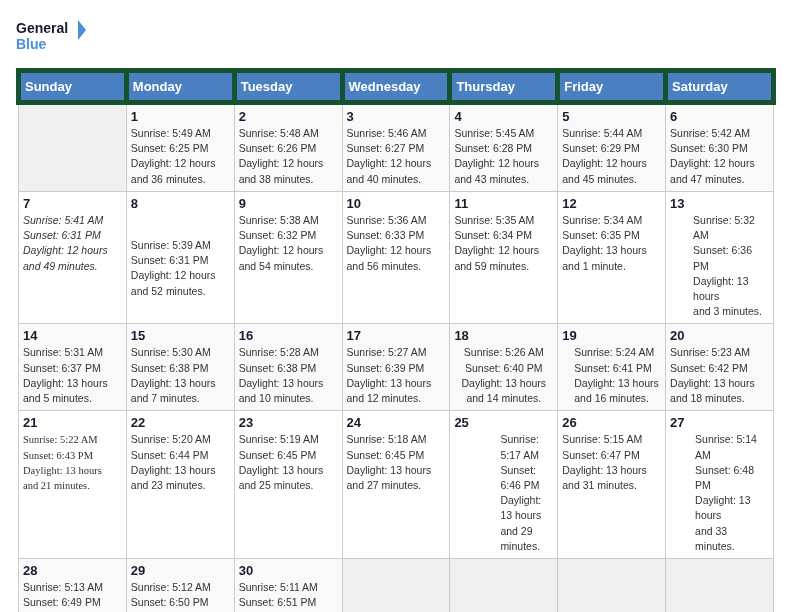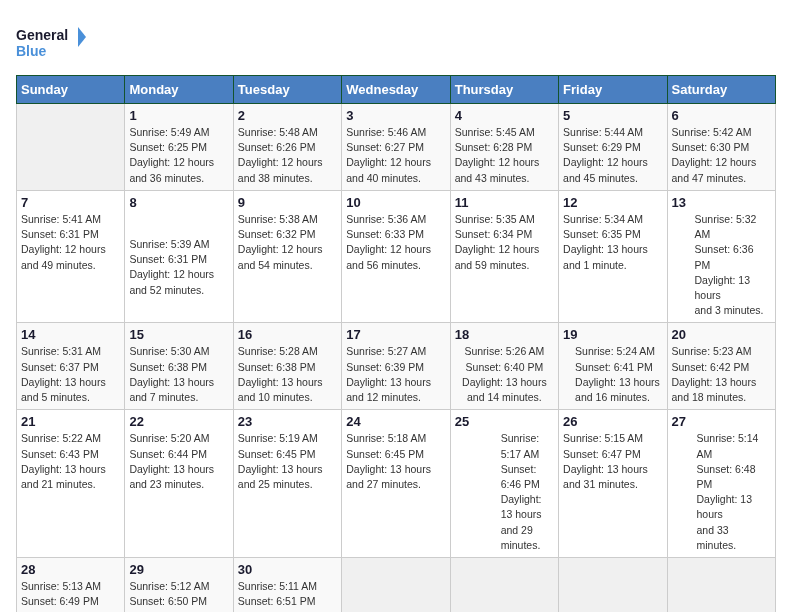--- a/index.html
+++ b/index.html
@@ -13,21 +13,20 @@
     .header {
       display: flex;
       justify-content: space-between;
       align-items: flex-start;
       margin-bottom: 12px;
     }
     .logo {
       display: flex;
       align-items: center;
       gap: 4px;
-      margin-top: 7px;
     }
     .title-block {
       text-align: right;
     }
     .month-title {
       font-size: 36px;
       font-weight: bold;
       color: #1a1a2e;
       line-height: 1.1;
     }
@@ -40,21 +39,21 @@
       border-collapse: collapse;
       font-size: 11px;
     }
     thead tr th {
       background-color: #4a7fc1;
       color: #fff;
       font-size: 13px;
       font-weight: bold;
       padding: 6px 4px;
       text-align: left;
-      border: 1px solid #14532d;
+      border: 5px solid #14532d;
     }
     tbody tr td {
       border: 1px solid #ccc;
       vertical-align: top;
       padding: 4px 4px;
       width: calc(100% / 7);
       min-height: 80px;
       background: #fff;
     }
     tbody tr:nth-child(odd) td {
@@ -147,21 +146,21 @@
           <span class="day-num">6</span>
           <div class="day-info" style="white-space: pre-line;">Sunrise: 5:42 AM
 Sunset: 6:30 PM
 Daylight: 12 hours
 and 47 minutes.</div>
         </td>
       </tr>
       <tr>
         <td>
           <span class="day-num">7</span>
-          <div class="day-info" style="white-space: pre-line;">Sunrise: 5:41 AM
+          <div class="day-info" style="white-space: pre-line; font-style: italic;">Sunrise: 5:41 AM
 Sunset: 6:31 PM
 Daylight: 12 hours
 and 49 minutes.</div>
         </td>
         <td>
           <span class="day-num">8</span>
           <div class="day-info" style="white-space: pre-line; margin-top: 27px;">Sunrise: 5:39 AM
 Sunset: 6:31 PM
 Daylight: 12 hours
 and 52 minutes.</div>
@@ -249,21 +248,21 @@
           <span class="day-num">20</span>
           <div class="day-info" style="white-space: pre-line;">Sunrise: 5:23 AM
 Sunset: 6:42 PM
 Daylight: 13 hours
 and 18 minutes.</div>
         </td>
       </tr>
       <tr>
         <td>
           <span class="day-num">21</span>
-          <div class="day-info" style="white-space: pre-line;">Sunrise: 5:22 AM
+          <div class="day-info" style="white-space: pre-line; font-family: Liberation Serif, serif;">Sunrise: 5:22 AM
 Sunset: 6:43 PM
 Daylight: 13 hours
 and 21 minutes.</div>
         </td>
         <td>
           <span class="day-num">22</span>
           <div class="day-info" style="white-space: pre-line;">Sunrise: 5:20 AM
 Sunset: 6:44 PM
 Daylight: 13 hours
 and 23 minutes.</div>

